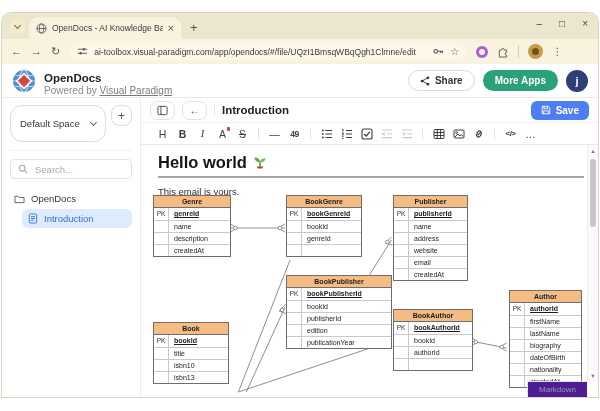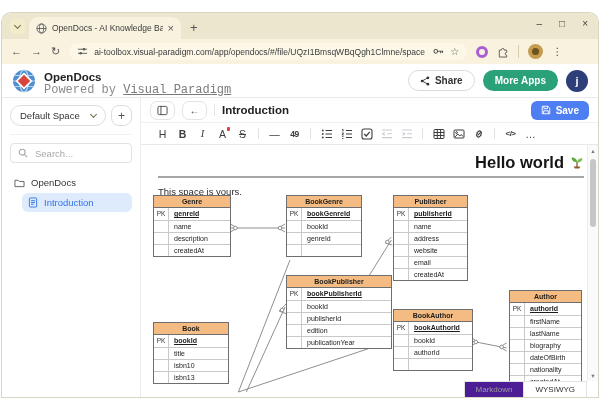--- a/index.html
+++ b/index.html
@@ -40,35 +40,35 @@
   .bavatar{ width:15px; height:15px; border-radius:50%; background:#c59b4c; position:relative; }
   .bavatar::after{ content:""; position:absolute; left:4px; top:4px; width:7px; height:7px;
     border-radius:50%; background:#6e521f; }
   .dots{ font-size:10px; color:#444; }
 
   
   .appheader{ height:34px; background:#fff; border-bottom:1px solid #e9e9e9;
     display:flex; align-items:center; padding:0 10px; gap:8px; flex:0 0 auto; }
   .apptitles{ line-height:1.15;margin-top:7px; }
   .appname{ font-size:11.5px; font-weight:bold; color:#222; }
-  .powered{ font-size:12px; color:#8a8a8a;font-family:Liberation Mono, monospace; }
+  .powered{ font-size:10px; color:#8a8a8a; }
   .powered .lnk{ text-decoration:underline; color:#7a7a7a; }
   .spacer{ flex:1; }
   .sharebtn{ display:flex; align-items:center; gap:5px; border:1px solid #dadada; border-radius:14px;
     padding:4px 11px; font-size:10px; font-weight:bold; color:#333; background:#fff; }
   .moreapps{ background:#2aa179; color:#fff; border-radius:14px; padding:5px 12px;
     font-size:10px; font-weight:bold; }
   .appavatar{ width:22px; height:22px; border-radius:50%; background:#2d3e79; color:#fff;
     font-size:11px; font-weight:bold; display:flex; align-items:center; justify-content:center; }
 
   
   .appbody{ flex:1; display:flex; min-height:0; }
   aside{ width:139px; border-right:1px solid #ececec; padding:7px 8px; flex:0 0 auto; }
   .spacerow{ display:flex; gap:5px; padding-bottom:8px; border-bottom:1px solid #f2f2f2; margin-bottom:8px; }
-  .spacesel{ flex:1; border:1px solid #dcdcdc; border-radius:12px; height:21px;
+  .spacesel{ flex:1; border:1px solid #dcdcdc; border-radius:12px; height:37px;
     display:flex; align-items:center; justify-content:space-between; padding:0 9px; font-size:9.5px; color:#333; }
   .addbtn{ width:21px; height:21px; border:1px solid #dcdcdc; border-radius:8px; font-size:12px; color:#555;
     display:flex; align-items:center; justify-content:center; }
   .searchbox{ border:1px solid #e2e2e2; border-radius:4px; height:20px; display:flex; align-items:center;
     padding:0 7px; gap:5px; margin-bottom:11px; }
   .searchbox input{ border:0; outline:0; background:none; font-size:9.5px; width:92px; color:#333; }
   .searchbox input::placeholder{ color:#a9a9a9; }
   .treeitem{ display:flex; align-items:center; gap:6px; font-size:9.5px; color:#333; padding:3px 4px; }
   .treechild{ margin-left:12px; background:#deebfc; border-radius:6px; color:#3173e8; padding:4px 6px; margin-top:2px; }
 
@@ -89,21 +89,21 @@
   .dis{ color:#c8ccd2; }
   .tb-b{ font-weight:bold; } .tb-i{ font-style:italic; font-family:"Liberation Serif",serif; }
   .tb-s{ text-decoration:line-through; }
   .tb-fc::after{ content:""; position:absolute; top:2px; right:1px; width:3.5px; height:3.5px;
     background:#e04040; border-radius:1px; }
   .tb-q{ font-weight:bold; font-size:8.5px; letter-spacing:-0.5px; }
   .tb-code{ font-size:8px; font-weight:bold; letter-spacing:-0.5px; }
 
   .content{ flex:1; position:relative; overflow:hidden; background:#fff; }
   .h1wrap{ margin:8px 14px 0 17px; border-bottom:2px solid #a6a6a6; padding-bottom:5px;
-    display:flex; align-items:center; gap:6px;justify-content:flex-end; }
+    display:flex; align-items:center; gap:6px; }
   .h1{ font-size:16.5px; font-weight:bold; color:#151515; line-height:1.1; }
   .para{ margin:8px 0 0 17px; font-size:9.5px; color:#2e2e2e; }
 
   #diagram{ position:absolute; inset:0; pointer-events:none; }
   #connectors{ position:absolute; inset:0; width:100%; height:100%; }
   .entity{ position:absolute; border:1px solid #6e6e6e; background:#fff; font-size:7px; color:#1c1c1c; }
   .ehead{ background:#f4bc82; border-bottom:1px solid #6e6e6e; height:12px; line-height:12px;
     text-align:center; font-weight:bold; }
   .erow{ display:flex; height:12px; line-height:12px; }
   .erow + .erow{ border-top:1px solid #c9c9c9; }
@@ -158,21 +158,21 @@
     <div class="pill">
       <span style="display:flex">
         <svg width="11" height="11" viewBox="0 0 12 12">
             <g stroke="#5a5a5a" stroke-width="1" fill="#5a5a5a">
               <path d="M1,3.5 H11 M1,8 H11" fill="none"></path>
               <circle cx="7.6" cy="3.5" r="1.4" stroke="none"></circle>
               <circle cx="4" cy="8" r="1.4" stroke="none"></circle>
             </g>
           </svg>
       </span>
-      <span class="url">ai-toolbox.visual-paradigm.com/app/opendocs/#/file/UQzI1BmsqWBqQgh1Clmne/space</span>
+      <span class="url">ai-toolbox.visual-paradigm.com/app/opendocs/#/file/UQzI1BmsqWBqQgh1Clmne/edit</span>
       <span style="display:flex">
         <svg width="11" height="11" viewBox="0 0 12 12">
             <g stroke="#555" stroke-width="1.1" fill="none">
               <circle cx="3" cy="5.8" r="2"></circle>
               <path d="M5,5.8 H11 M8.3,5.8 V8 M10.4,5.8 V7.6"></path>
             </g>
           </svg>
       </span>
       <span class="star">☆</span>
     </div>
@@ -368,21 +368,21 @@
           <span class="h1">Hello world</span>
           <span style="display:flex">
             <svg width="14" height="14" viewBox="0 0 14 14">
               <path d="M7,12 V6.8" stroke="#7a4a2b" stroke-width="1.2" fill="none"></path>
               <path d="M7,7 C7,4 4.6,2.4 1.6,2.4 C1.6,5.6 4.2,7.2 7,7 Z" fill="#58a942"></path>
               <path d="M7,7.3 C7,4.8 9.3,3.2 12.4,3.2 C12.4,6.2 9.8,7.8 7,7.3 Z" fill="#7cc152"></path>
               <path d="M3.6,11.6 h6.8 l-1.2,1.8 h-4.4 z" fill="#8a5a33"></path>
             </svg>
           </span>
         </div>
-        <div class="para">This space is yours.</div>
+        <div class="para">This email is yours.</div>
 
         <div id="diagram">
           <svg id="connectors" viewBox="0 0 460 252" preserveAspectRatio="none">
               <path d="M90,83 L145,83" fill="none" stroke="#8F8F8F" stroke-width="1"></path>
               <path d="M150,115 L98,247" fill="none" stroke="#8F8F8F" stroke-width="1"></path>
               <path d="M145,162 L106,247" fill="none" stroke="#8F8F8F" stroke-width="1"></path>
               <path d="M230,130 L252,95" fill="none" stroke="#8F8F8F" stroke-width="1"></path>
               <path d="M98,247 L252,196" fill="none" stroke="#8F8F8F" stroke-width="1"></path>
               <path d="M332,196 L368,203" fill="none" stroke="#8F8F8F" stroke-width="1"></path>
               <path d="M138,83 L145,79 M138,83 L145,87" fill="none" stroke="#8F8F8F" stroke-width="1"></path>
@@ -561,17 +561,16 @@
 
         <div class="sbar">
           <div class="sarrow">▲</div>
           <div class="sthumb"></div>
           <div class="sarrow down">▼</div>
         </div>
       </div>
 
       <div class="modetoggle">
         <button class="mbtn mmd">Markdown</button>
-        <button class="mbtn mwys">WYSIWYG</button>
       </div>
     </main>
   </div>
 </div>
 
 </body></html>

